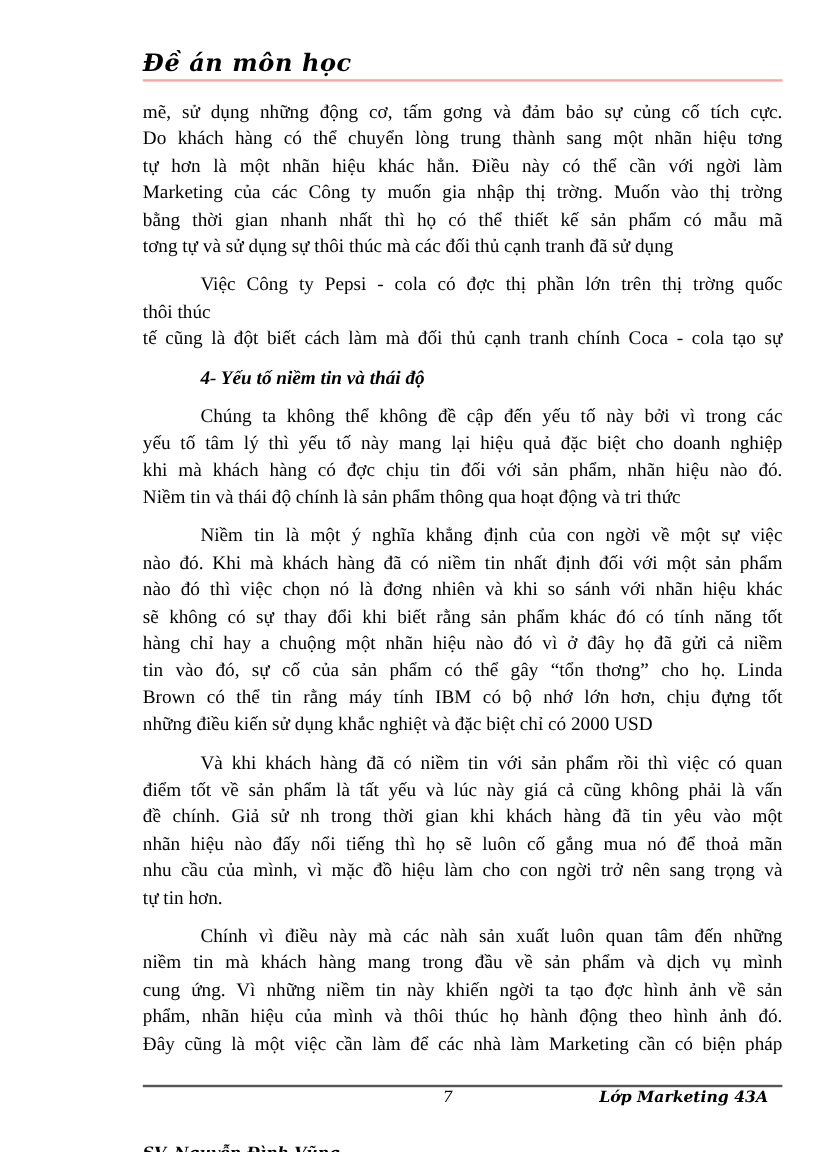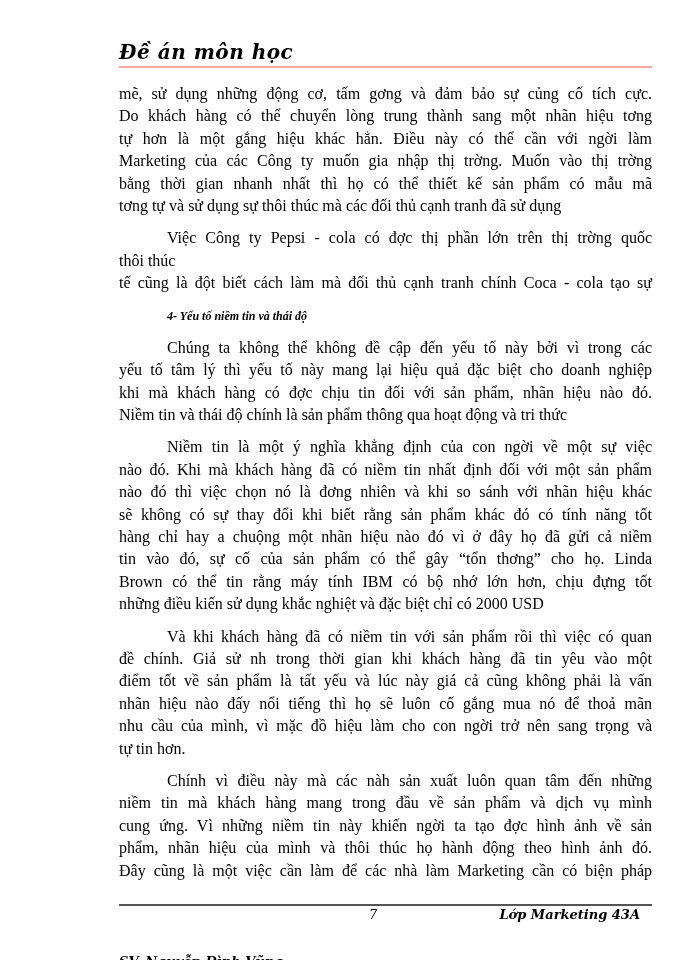--- a/index.html
+++ b/index.html
@@ -4,40 +4,40 @@
 <style>
   html, body { margin: 0; padding: 0; background: #ffffff; }
   body { width: 700px; height: 960px; position: relative; overflow: hidden; font-family: "Liberation Serif", serif; color: #000; }
   .header { position: absolute; left: 119px; top: 42px; width: 533px; height: 24px; border-bottom: 2px solid #fca5a5; }
   .header-title { font-family: "DejaVu Serif", serif; font-style: italic; font-weight: bold; font-size: 20px; letter-spacing: 0.5px; position: absolute; left: 0; top: -2px; }
   .body-text { position: absolute; left: 119px; top: 83px; width: 533px; font-size: 16px; line-height: 22.4px; }
   .line { display: block; white-space: nowrap; text-align: justify; text-align-last: justify; height: 22.4px; }
   .line.last { text-align-last: left; }
   .line.indent { padding-left: 48px; }
   .para { margin: 0 0 10px 0; }
-  .heading { font-style: italic; font-weight: bold; font-size: 12px; padding-left: 48px; height: 22.4px; margin: 2px 0 10px 0; }
+  .heading { font-style: italic; font-weight: bold; font-size: 16px; padding-left: 48px; height: 22.4px; margin: 2px 0 10px 0; }
   .footer { position: absolute; left: 119px; top: 904px; width: 533px; border-top: 2px solid #555; height: 20px; }
   .footer span { position: absolute; top: 1px; font-family: "DejaVu Serif", serif; font-style: italic; font-weight: bold; font-size: 13px; }
   .footer-left { left: 0; margin-top: 47px; }
   .footer-center { left: 250px; font-weight: normal !important; }
   .footer-right { right: 12px; }
 </style>
 </head>
 <body>
 
 <div class="header">
   <span class="header-title">Đề án môn học</span>
 </div>
 
 <div class="body-text">
 
   <div class="para">
     <span class="line">mẽ, sử dụng những động cơ, tấm gơng   và đảm bảo sự củng cố tích cực.</span>
     <span class="line">Do khách hàng có thể chuyển lòng trung thành sang một nhãn hiệu tơng</span>
-    <span class="line">tự hơn là một gắng hiệu khác hẳn. Điều này có thể cần với ngời   làm</span>
+    <span class="line">tự hơn là một nhãn hiệu khác hẳn. Điều này có thể cần với ngời   làm</span>
     <span class="line">Marketing của các Công ty muốn gia nhập thị trờng.   Muốn vào thị trờng</span>
     <span class="line">bằng thời gian nhanh nhất thì họ có thể thiết kế sản phẩm có mẫu mã</span>
     <span class="line last">tơng   tự và sử dụng sự thôi thúc mà các đối thủ cạnh tranh đã sử dụng</span>
   </div>
 
   <div class="para">
     <span class="line indent">Việc Công ty Pepsi - cola có đợc   thị phần lớn  trên thị trờng   quốc</span>
     <span class="line last">thôi thúc</span>
     <span class="line">tế cũng là đột biết cách làm mà đối thủ cạnh tranh chính Coca - cola tạo sự</span>
   </div>
@@ -57,22 +57,22 @@
     <span class="line">nào đó thì việc chọn nó là đơng   nhiên và khi so sánh với nhãn hiệu khác</span>
     <span class="line">sẽ không có sự thay đổi khi biết rằng sản phẩm khác đó có tính năng tốt</span>
     <span class="line">hàng chỉ hay a   chuộng một nhãn hiệu nào đó vì ở đây họ đã gửi cả niềm</span>
     <span class="line">tin vào đó, sự cố của sản phẩm có thể gây “tổn thơng”   cho họ. Linda</span>
     <span class="line">Brown có thể tin rằng máy tính IBM có bộ nhớ lớn hơn, chịu đựng tốt</span>
     <span class="line last">những điều kiến sử dụng khắc nghiệt và đặc biệt chỉ có 2000 USD</span>
   </div>
 
   <div class="para">
     <span class="line indent">Và khi khách hàng đã có niềm tin với sản phẩm rồi thì việc có quan</span>
+    <span class="line">điểm tốt về sản phẩm là tất yếu và lúc này giá cả cũng không phải là vấn</span>
     <span class="line">đề chính. Giả sử nh   trong thời gian khi khách hàng đã tin yêu vào một</span>
-    <span class="line">điểm tốt về sản phẩm là tất yếu và lúc này giá cả cũng không phải là vấn</span>
     <span class="line">nhãn hiệu nào đấy nổi tiếng thì  họ sẽ luôn cố gắng mua nó để thoả mãn</span>
     <span class="line">nhu cầu của mình, vì mặc đồ hiệu làm cho con ngời   trở nên sang trọng và</span>
     <span class="line last">tự tin hơn.</span>
   </div>
 
   <div class="para">
     <span class="line indent">Chính vì điều   này mà các nàh sản xuất luôn quan tâm đến những</span>
     <span class="line">niềm tin mà khách hàng mang trong đầu về sản phẩm và dịch vụ mình</span>
     <span class="line">cung ứng. Vì những niềm tin này khiến ngời   ta tạo đợc   hình ảnh về sản</span>
     <span class="line">phẩm, nhãn hiệu của mình và thôi thúc họ hành động theo hình ảnh đó.</span>

